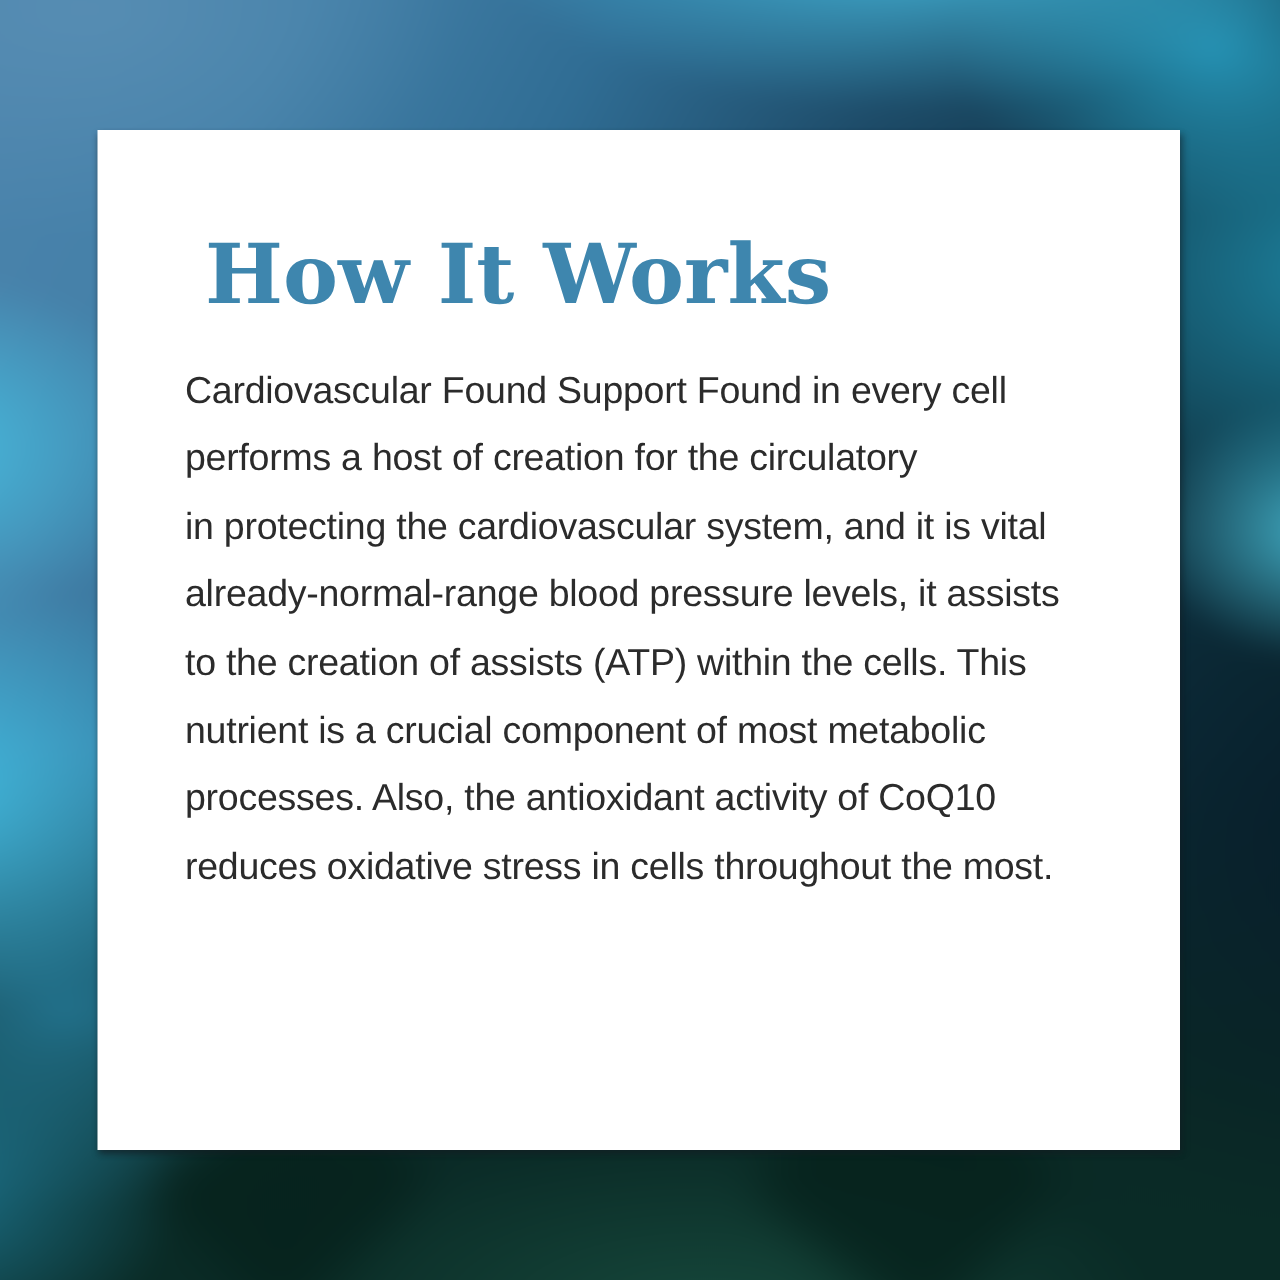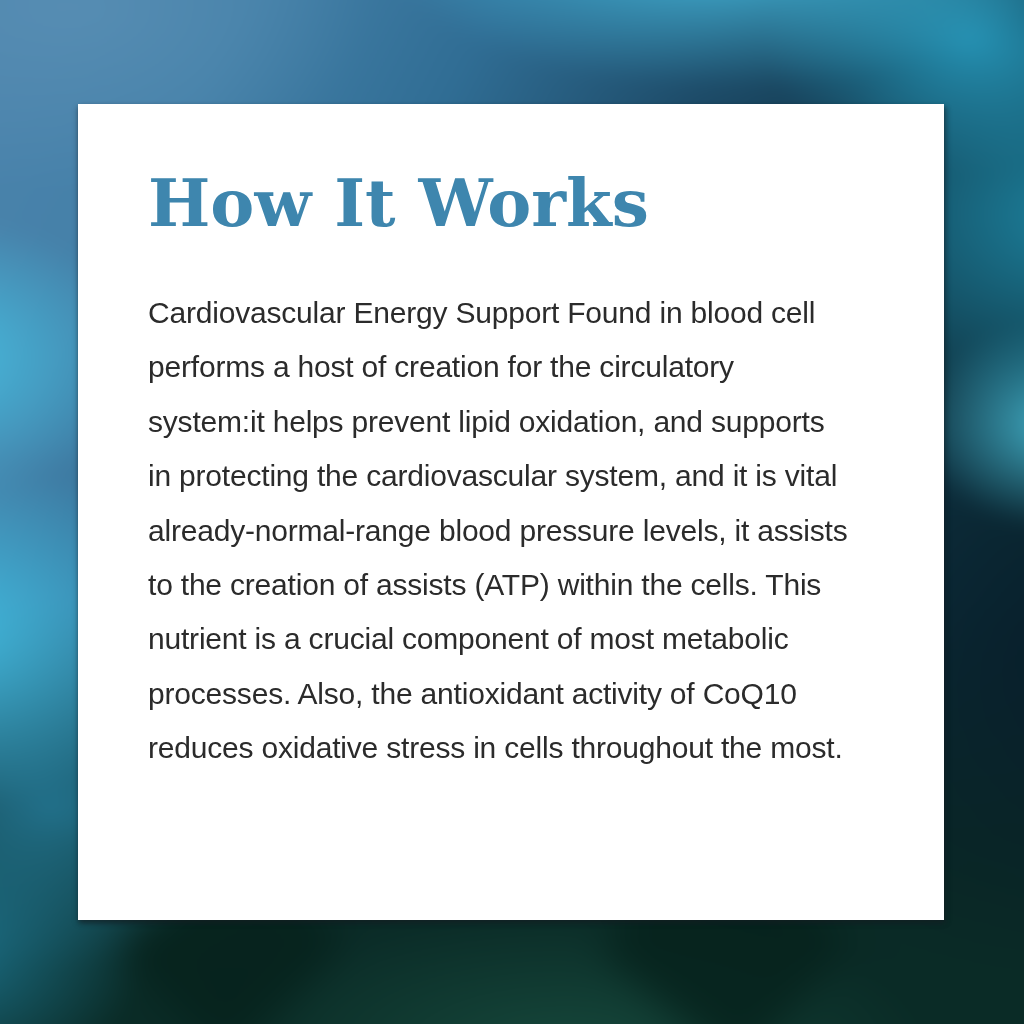--- a/index.html
+++ b/index.html
@@ -41,21 +41,21 @@
   .petal-1{left:195px;top:900px;width:150px;height:170px;transform:rotate(45deg);}
   .petal-2{left:665px;top:895px;width:190px;height:170px;transform:rotate(40deg);}
 
   
   .card{
     position:absolute;left:78px;top:104px;width:866px;height:816px;
     background:var(--card-bg,#ffffff);
     box-shadow:0 3px 5px rgba(20,30,35,.55), 3px 3px 5px rgba(20,30,35,.3);
   }
   .title{
-    position:absolute;left:70px;top:62px;margin:0;
+    position:absolute;left:70px;top:62px;margin:16px;
     font-family:"DejaVu Serif","Liberation Serif",serif;
     font-weight:700;font-size:66px;line-height:1.15;
     color:var(--title-color,#3e86ae);letter-spacing:0;
   }
   .body{
     position:absolute;left:70px;top:182px;
     font-weight:300;font-size:30px;line-height:54.4px;
     color:var(--body-color,#2b2b2b);letter-spacing:-0.2px;
     white-space:nowrap;
   }
@@ -65,23 +65,22 @@
 <body>
 
 <div class="bg">
   <div class="petal petal-1"></div>
   <div class="petal petal-2"></div>
 </div>
 
 <main class="card">
   <h1 class="title">How It Works</h1>
   <div class="body">
-      <div class="line">Cardiovascular Energy Support Found in blood cell</div>
+      <div class="line">Cardiovascular Found Support Found in every cell</div>
       <div class="line">performs a host of creation for the circulatory</div>
-      <div class="line">system:it helps prevent lipid oxidation, and supports</div>
       <div class="line">in protecting the cardiovascular system, and it is vital</div>
       <div class="line">already-normal-range blood pressure levels, it assists</div>
       <div class="line">to the creation of assists (ATP) within the cells. This</div>
       <div class="line">nutrient is a crucial component of most metabolic</div>
       <div class="line">processes. Also, the antioxidant activity of CoQ10</div>
       <div class="line">reduces oxidative stress in cells throughout the most.</div>
     </div>
 </main>
 
 </body></html>

